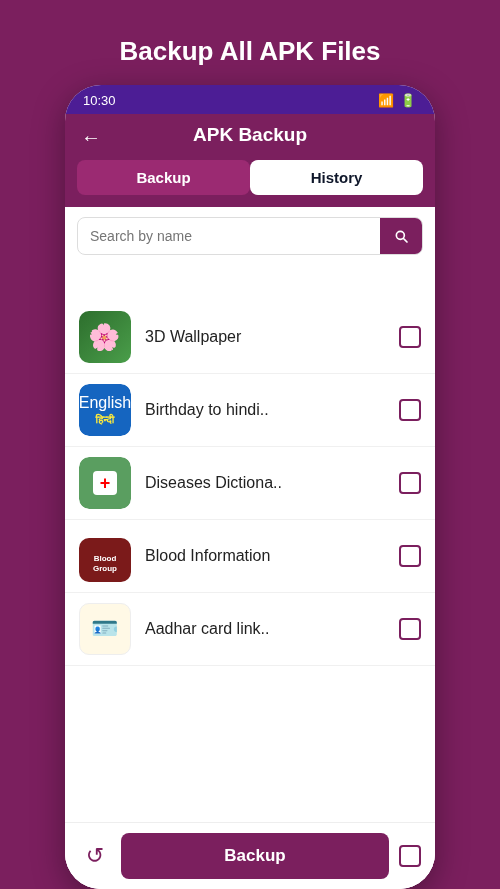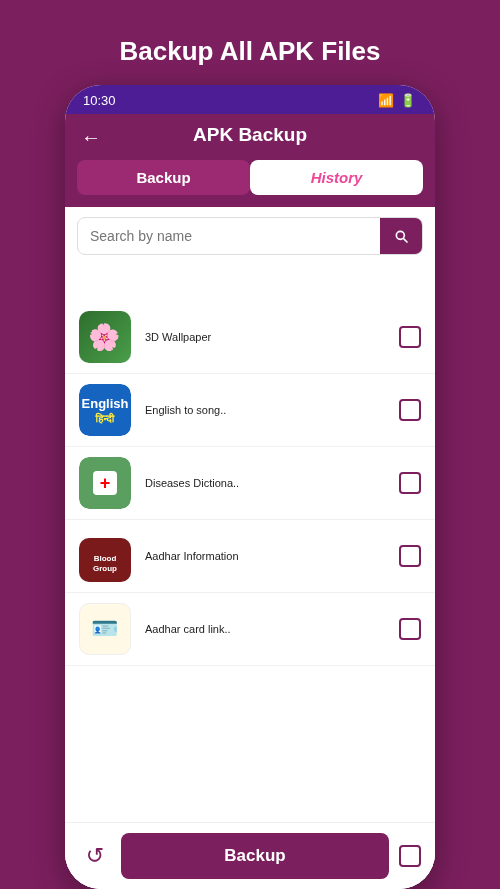--- a/index.html
+++ b/index.html
@@ -97,22 +97,21 @@
       cursor: pointer;
     }
 
     .tab-backup {
       background: #9b2a72;
       color: white;
     }
 
     .tab-history {
       background: white;
-      color: #ec4899;
-      font-style: italic;
+      color: #0f172a;
     }
 
     .content-area {
       background: white;
       flex: 1;
       display: flex;
       flex-direction: column;
       overflow: hidden;
       gap: 40px;
     }
@@ -204,21 +203,21 @@
     .icon-birthday {
       background: #e3f2fd;
       font-size: 22px;
     }
     .icon-birthday::after {
       content: '🎂';
     }
 
     .app-name {
       flex: 1;
-      font-size: 11px;
+      font-size: 16px;
       color: #222;
       font-weight: 400;
     }
 
     .checkbox {
       width: 22px;
       height: 22px;
       border: 2px solid #7b1f5e;
       border-radius: 4px;
       flex-shrink: 0;
@@ -272,22 +271,22 @@
       align-items: center;
       justify-content: center;
       width: 100%;
       height: 100%;
       background: #1565c0;
       color: white;
       border-radius: 10px;
     }
 
     .icon-english-top {
-      font-size: 13px;
-      font-weight: 700;
+      font-size: 16px;
+      font-weight: 400;
     }
 
     .icon-english-bottom {
       font-size: 10px;
       color: #ffeb3b;
     }
 
     .icon-blood-content {
       display: flex;
       flex-direction: column;
@@ -381,41 +380,41 @@
         <div class="checkbox"></div>
       </div>
 
       <div class="app-item">
         <div class="app-icon">
           <div class="icon-english-content">
             <span class="icon-english-top">English</span>
             <span class="icon-english-bottom">हिन्दी</span>
           </div>
         </div>
-        <span class="app-name">English to song..</span>
+        <span class="app-name">Birthday to hindi..</span>
         <div class="checkbox"></div>
       </div>
 
       <div class="app-item">
         <div class="app-icon">
           <div class="icon-diseases-content">
             <div class="diseases-cross">+</div>
           </div>
         </div>
         <span class="app-name">Diseases Dictiona..</span>
         <div class="checkbox"></div>
       </div>
 
       <div class="app-item">
         <div class="app-icon">
           <div class="icon-blood-content">
             <span class="icon-blood-top">Blood<br>Group</span>
           </div>
         </div>
-        <span class="app-name">Aadhar Information</span>
+        <span class="app-name">Blood Information</span>
         <div class="checkbox"></div>
       </div>
 
       <div class="app-item">
         <div class="app-icon icon-aadhar"></div>
         <span class="app-name">Aadhar card link..</span>
         <div class="checkbox"></div>
       </div>
 
 

